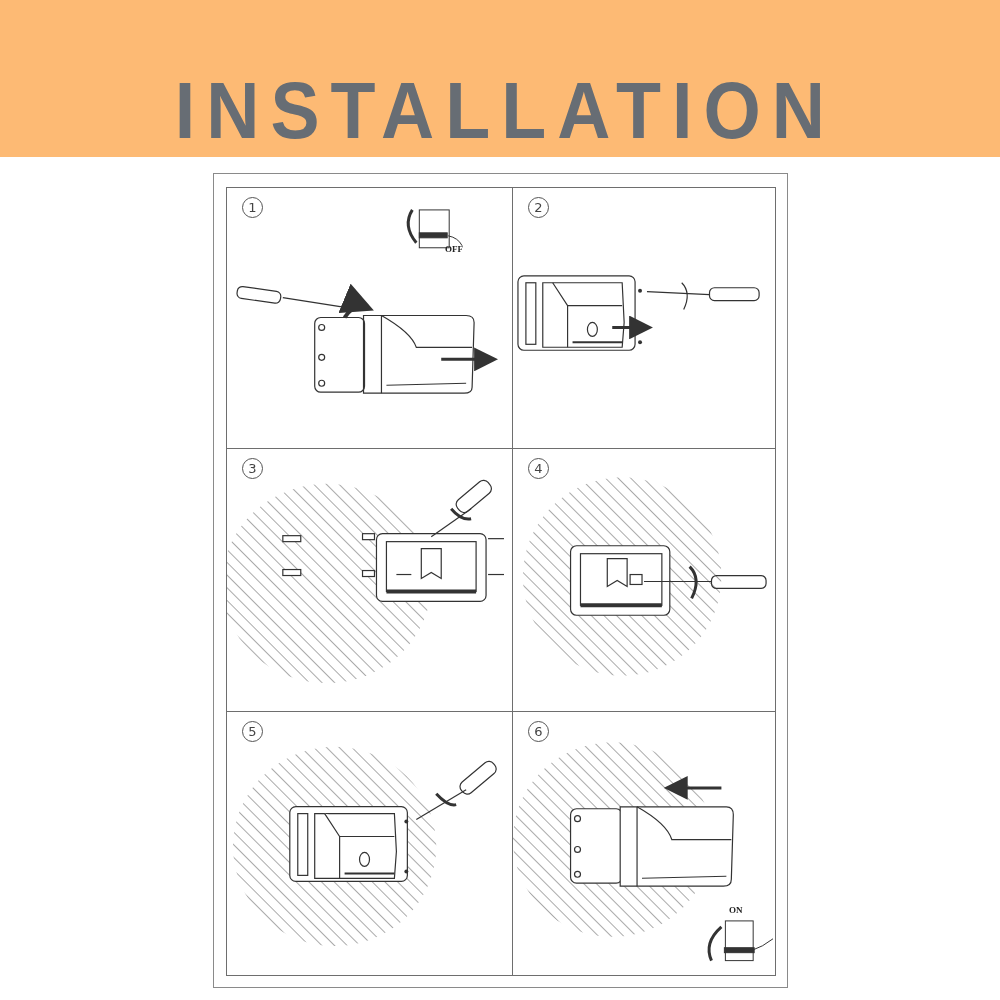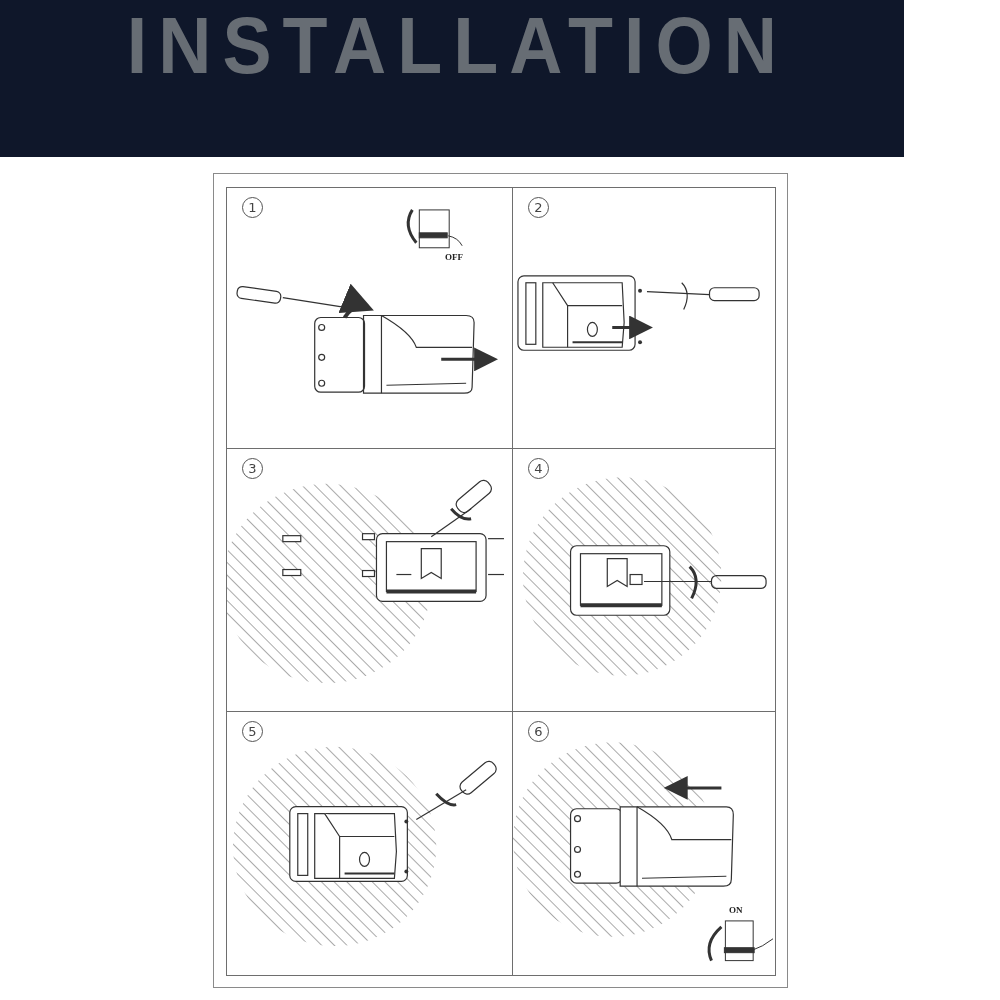--- a/index.html
+++ b/index.html
@@ -1,17 +1,17 @@
 <!DOCTYPE html>
 <html><head>
 <meta charset="utf-8">
 <style>
   html, body { margin:0; padding:0; }
   body { width:1000px; height:1000px; background:#ffffff; position:relative; overflow:hidden; font-family:"DejaVu Sans", sans-serif; }
-  .banner { position:absolute; left:0; top:0; width:904px; height:157px; background:#0f172a; display:flex; align-items:flex-start; justify-content:center; }
+  .banner { position:absolute; left:0; top:0; width:1000px; height:157px; background:#fdba74; display:flex; align-items:flex-end; justify-content:center; }
   .banner-title { font-family:"Liberation Sans", sans-serif; font-weight:bold; font-size:80px; letter-spacing:12px; color:#676d74; transform:scaleX(0.92); margin-left:10px; }
   .outer { position:absolute; left:213px; top:173px; width:575px; height:815px; border:1.5px solid #8a8a8a; box-sizing:border-box; }
   .grid { position:absolute; left:226px; top:187px; width:550px; height:789px; border:1.5px solid #6e6e6e; box-sizing:border-box; display:grid; grid-template-columns:286px 1fr; grid-template-rows:261px 263px 1fr; }
   .panel { position:relative; box-sizing:border-box; overflow:hidden; }
   .panel.c1 { border-right:1.5px solid #6e6e6e; }
   .panel.r1, .panel.r2 { border-bottom:1.5px solid #6e6e6e; }
   .step-num { position:absolute; left:15px; top:9px; width:19px; height:19px; border:1px solid #555; border-radius:50%; font-size:13px; line-height:19px; text-align:center; color:#444; font-family:"DejaVu Sans", sans-serif; }
   .panel svg { position:absolute; left:0; top:0; width:100%; height:100%; }
   .switch-label { position:absolute; font-family:"Liberation Serif", serif; font-weight:bold; font-size:9px; color:#222; }
 </style>
@@ -56,21 +56,21 @@
         <path d="M160,198 L240,196"></path>
       </g>
       <line x1="215" y1="172" x2="266" y2="172" stroke="#333" stroke-width="3" marker-end="url(#arr)"></line>
       <g fill="none" stroke="#333" stroke-width="1">
         <rect x="193" y="22" width="30" height="38"></rect>
         <rect x="193" y="45" width="28" height="5" fill="#333"></rect>
         <path d="M222,48 Q232,50 236,58"></path>
         <path d="M186,22 Q176,38 190,55" stroke-width="3"></path>
       </g>
     </svg>
-    <div class="switch-label" style="left:218px;top:64px">OFF</div>
+    <div class="switch-label" style="left:218px;top:56px">OFF</div>
   </div>
 
   <div class="panel r1">
     <div class="step-num">2</div>
     <svg viewBox="0 0 264 261">
       <g fill="none" stroke="#333" stroke-width="1.2">
         <rect x="5" y="88" width="118" height="75" rx="6"></rect>
         <rect x="13" y="95" width="10" height="62"></rect>
         <path d="M30,95 L110,95 L112,135 L110,160 L30,160 Z"></path>
         <path d="M40,95 L55,118 L110,118"></path>

